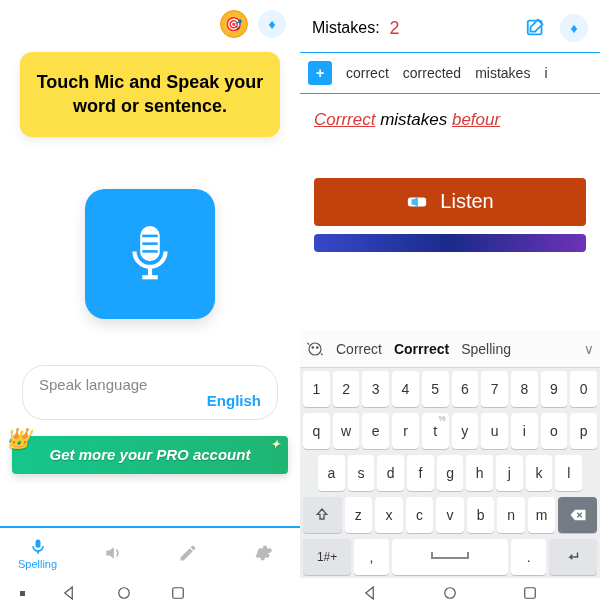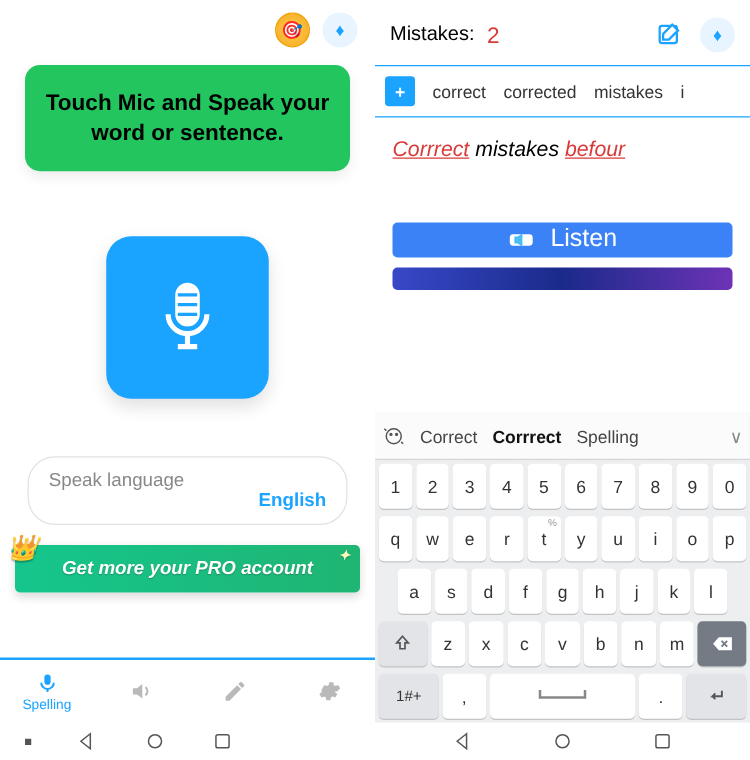--- a/index.html
+++ b/index.html
@@ -5,21 +5,21 @@
   * { box-sizing: border-box; margin: 0; padding: 0; }
   body { font-family: -apple-system, Helvetica, Arial, sans-serif; background: #fff; }
   .wrap { display: flex; width: 600px; height: 608px; background:#fff; }
   .panel { width: 300px; height: 100%; display: flex; flex-direction: column; position: relative; }
 
   
   .left-top { display:flex; justify-content:flex-end; gap:10px; padding:10px 14px 0 0; }
   .badge-circle { width:28px; height:28px; border-radius:50%; display:flex; align-items:center; justify-content:center; font-size:14px; }
   .ads-badge { background: radial-gradient(circle,#ffd04a,#f5a623); color:#c00; border:1px solid #f0a000;}
   .diamond-badge { background:#e8f4ff; color:#1aa3ff; }
-  .prompt-card { margin:14px 20px; padding:18px 10px; background:#22c55e; border-radius:12px; box-shadow:0 4px 10px rgba(0,0,0,.08); text-align:center; font-weight:700; font-size:18px; line-height:1.35; }
+  .prompt-card { margin:14px 20px; padding:18px 10px; background:#fde047; border-radius:12px; box-shadow:0 4px 10px rgba(0,0,0,.08); text-align:center; font-weight:700; font-size:18px; line-height:1.35; }
   .mic-box { width:130px; height:130px; background:#1aa3ff; border-radius:20px; margin:38px auto 0; display:flex; align-items:center; justify-content:center; box-shadow:0 6px 14px rgba(0,0,0,.12);}
   .mic-box svg { width:62px; height:62px; }
   .lang-pill { margin:46px 22px 0; border:1px solid #e2e2e2; border-radius:22px; padding:10px 16px; display:flex; justify-content:space-between; font-size:15px; }
   .lang-pill .lbl{ color:#888;}
   .lang-pill .val{ color:#1aa3ff; font-weight:600;margin-top:16px;}
   .pro-banner { margin:16px 12px 0; height:38px; background:linear-gradient(90deg,#15c68c,#1fb573); border-radius:4px; color:#fff; font-style:italic; font-weight:600; font-size:15px; display:flex; align-items:center; justify-content:center; position:relative; text-shadow:0 1px 1px rgba(0,0,0,.25); box-shadow:0 3px 8px rgba(0,0,0,.15);}
   .crown { position:absolute; left:-6px; top:-10px; font-size:20px;}
   .star { position:absolute; right:8px; top:2px; color:#fffac0; font-size:11px;}
   .bottom-tabs { margin-top:auto; border-top:2px solid #1aa3ff; display:flex; height:52px;}
   .tab { flex:1; display:flex; flex-direction:column; align-items:center; justify-content:center; color:#b9b9b9; font-size:11px; gap:1px;text-align:center;}
@@ -32,21 +32,21 @@
 
   
   .r-top { display:flex; align-items:center; gap:10px; padding:14px 12px 10px;}
   .mistakes-lbl{ font-size:16px;}
   .mistakes-ct{ color:#d93a3a; font-size:18px;}
   .edit-btn{ margin-left:auto; width:28px;height:28px; color:#1aa3ff; display:flex;align-items:center;justify-content:center;}
   .sugg-row{ border-top:1px solid #1aa3ff; border-bottom:1px solid #1aa3ff; display:flex; align-items:center; gap:14px; padding:8px 8px; font-size:14px; color:#333; overflow:hidden; white-space:nowrap;}
   .plus-box{ width:24px;height:24px; background:#1aa3ff; color:#fff; display:flex;align-items:center;justify-content:center; border-radius:3px; font-weight:700;}
   .sentence { padding:14px 14px 6px; font-size:17px; line-height:1.4;font-style:italic;}
   .err{ color:#d93a3a; text-decoration:underline; text-decoration-color:#d93a3a;}
-  .listen-btn{ margin:40px 14px 6px; height:28px; background:#3b82f6; color:#fff; border-radius:4px; display:flex; align-items:center; justify-content:center; gap:12px; font-size:20px; font-weight:500;}
+  .listen-btn{ margin:40px 14px 6px; height:48px; background:#c2410c; color:#fff; border-radius:4px; display:flex; align-items:center; justify-content:center; gap:12px; font-size:20px; font-weight:500;}
   .peek{ margin:2px 14px 0; height:18px; border-radius:4px; background:linear-gradient(90deg,#3848c9,#1a2a8a,#6d33b6);}
   .kb{ display:flex; flex-direction:column; background:#eceef0; margin-top:auto;}
   .kb-sugg{ display:flex; align-items:center; height:38px; background:#fbfbfb; border-bottom:1px solid #d5d5d5; padding:0 6px; gap:12px; font-size:14px; color:#444;}
   .kb-sugg .em{ font-weight:600; color:#111;}
   .kb-sugg .more{ margin-left:auto; color:#888;}
   .kb-row{ display:flex; gap:3px; padding:3px;}
   .key{ flex:1; height:36px; background:#fff; border-radius:4px; box-shadow:0 1px 0 rgba(0,0,0,.18); display:flex; align-items:center; justify-content:center; font-size:14px; color:#333; position:relative;}
   .key .hint{ position:absolute; top:1px; right:3px; font-size:8px; color:#999;}
   .key.mod{ background:#e2e4e7;}
   .key.dark{ background:#747b84; color:#fff;}

